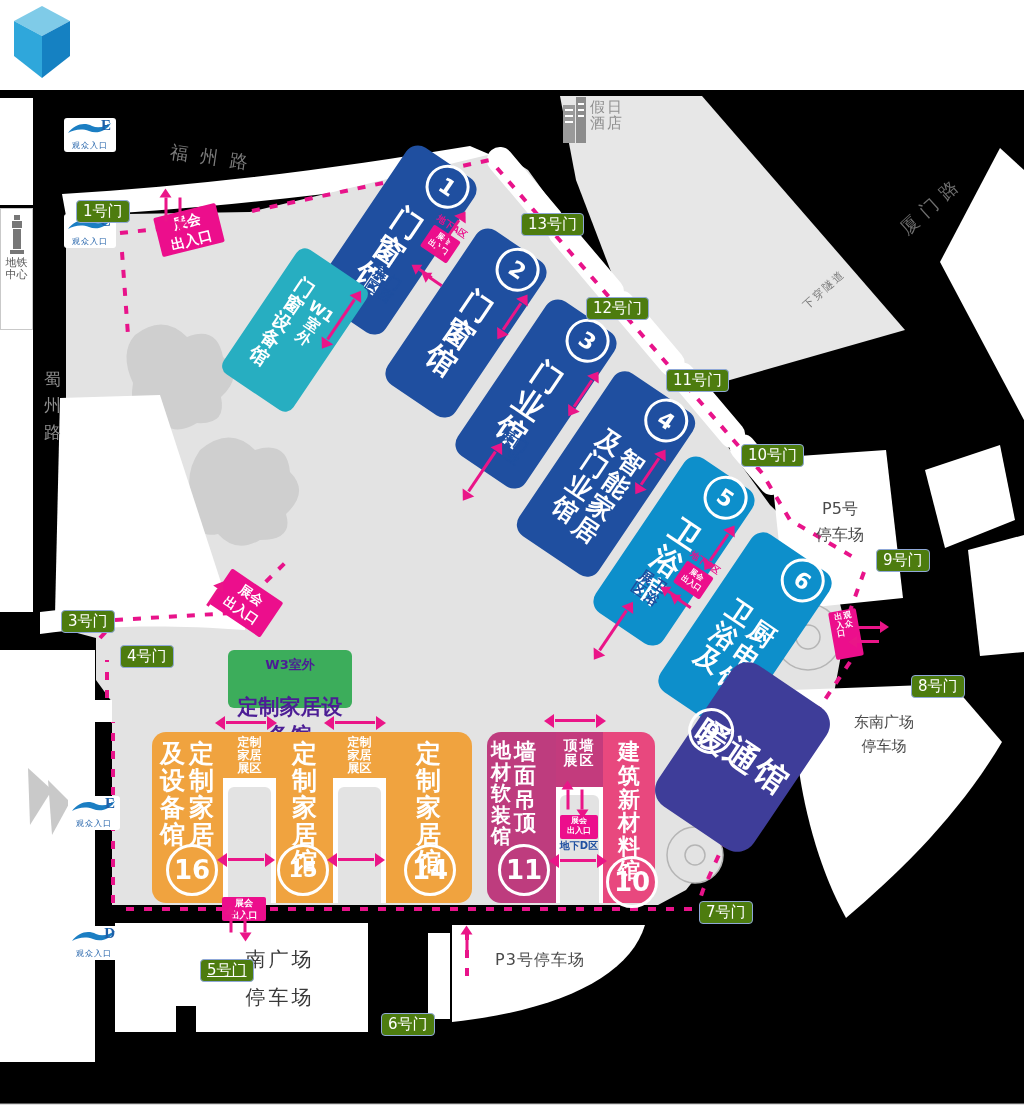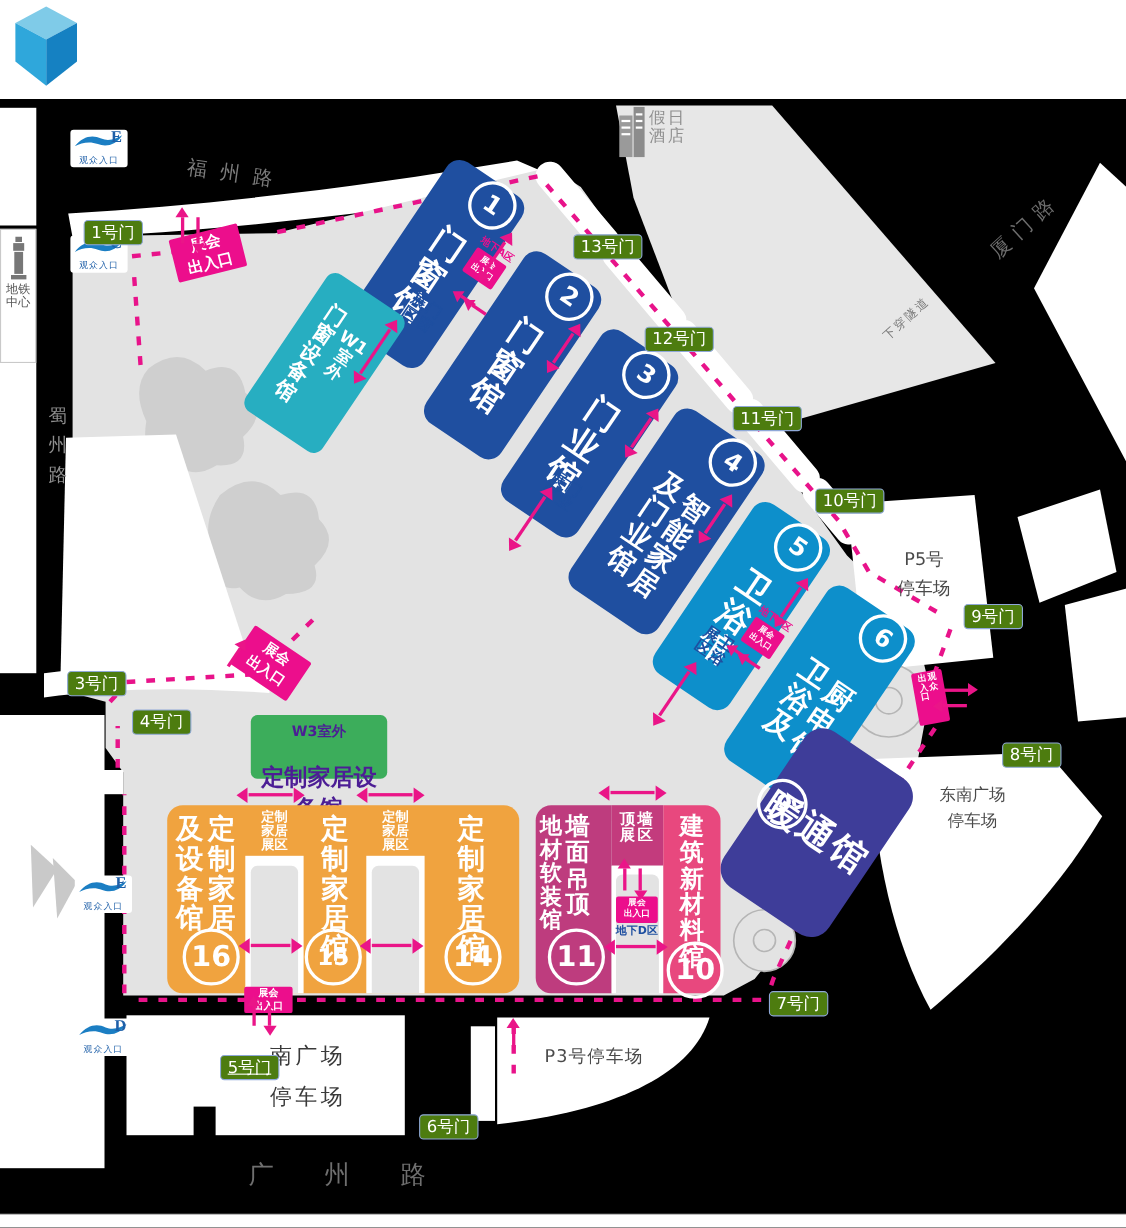--- a/index.html
+++ b/index.html
@@ -103,21 +103,20 @@
       <path d="M467,842 L467,888"></path>
     </g>
   </svg>
 
   <div class="rtxt" style="left:170px;top:56px;font-size:18px;letter-spacing:12px;transform:rotate(8deg);color:#7c7c7c;">福州路</div>
   <div class="rtxt" style="left:893px;top:103px;font-size:18px;letter-spacing:8px;transform:rotate(-42deg);color:#6e6e6e;">厦门路</div>
   <div class="rtxt" style="left:798px;top:192px;font-size:11px;letter-spacing:2px;transform:rotate(-42deg);">下穿隧道</div>
   <div class="abs vl" style="left:44px;top:276px;font-size:17px;color:#8f8f8f;line-height:1.55;">蜀
 州
 路</div>
-  <div class="rtxt" style="left:226px;top:962px;font-size:23px;letter-spacing:46px;color:#6f6f6f;">广州路</div>
 
   <div class="abs" style="left:0;top:118px;width:33px;height:122px;background:#fff;border:1px solid #C9C9C9;box-sizing:border-box;">
     <svg width="16" height="40" viewBox="0 0 16 40" style="display:block;margin:6px auto 2px;">
       <rect x="5" y="0" width="6" height="5" fill="#777"></rect>
         <rect x="3" y="6" width="10" height="7" fill="#777"></rect>
       <rect x="4" y="14" width="8" height="20" fill="#777"></rect>
         <rect x="1" y="35" width="14" height="4" fill="#777"></rect>
     </svg>
     <div class="vl" style="font-size:11px;color:#555;">地铁
 中心</div>

